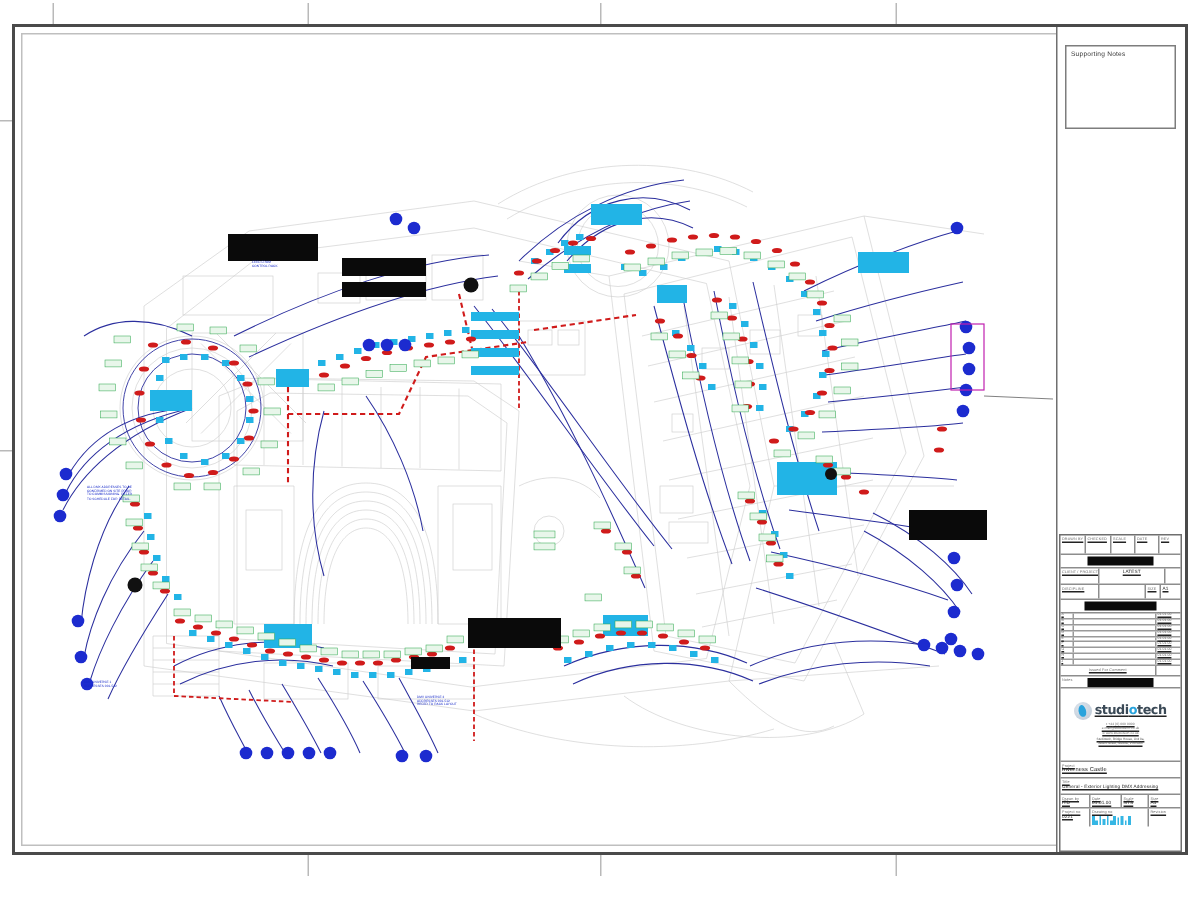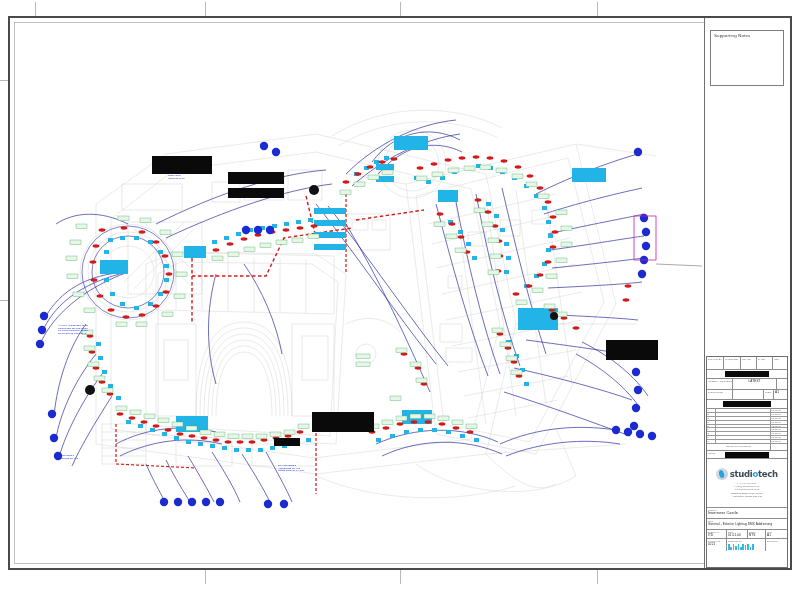--- a/index.html
+++ b/index.html
@@ -22,21 +22,21 @@
   #right-panel{position:absolute;left:704px;top:18px;width:86px;height:550px;
                box-sizing:border-box;border-left:1px solid #6f6f6f;background:#fff;}
   #notes-box{position:absolute;left:710px;top:30px;width:74px;height:56px;
              border:1px solid #7d7d7d;box-sizing:border-box;background:#fff;}
   #notes-title{position:absolute;left:3px;top:2px;font-size:4.4px;color:#3a3a3a;
                letter-spacing:.15px;white-space:nowrap;}
 
   
   #title-block{position:absolute;left:706px;top:356px;width:82px;height:212px;
                box-sizing:border-box;border:1px solid #6f6f6f;background:#fff;
-               display:flex;flex-direction:column;}
+               display:flex;flex-direction:column;text-decoration:underline;}
   .tb-row{display:flex;border-bottom:1px solid #8d8d8d;box-sizing:border-box;}
   .tb-cell{box-sizing:border-box;border-right:1px solid #8d8d8d;position:relative;
            padding:0.5px 1px;overflow:hidden;}
   .tb-cell:last-child{border-right:none;}
   .tb-lbl{font-size:2.5px;color:#6a6a6a;line-height:3px;white-space:nowrap;
           letter-spacing:.1px;display:block;}
   .tb-val{font-size:3.1px;color:#1d1d1d;line-height:3.6px;white-space:nowrap;
           letter-spacing:.1px;display:block;}
   .tb-val.big{font-size:3.8px;}
 

